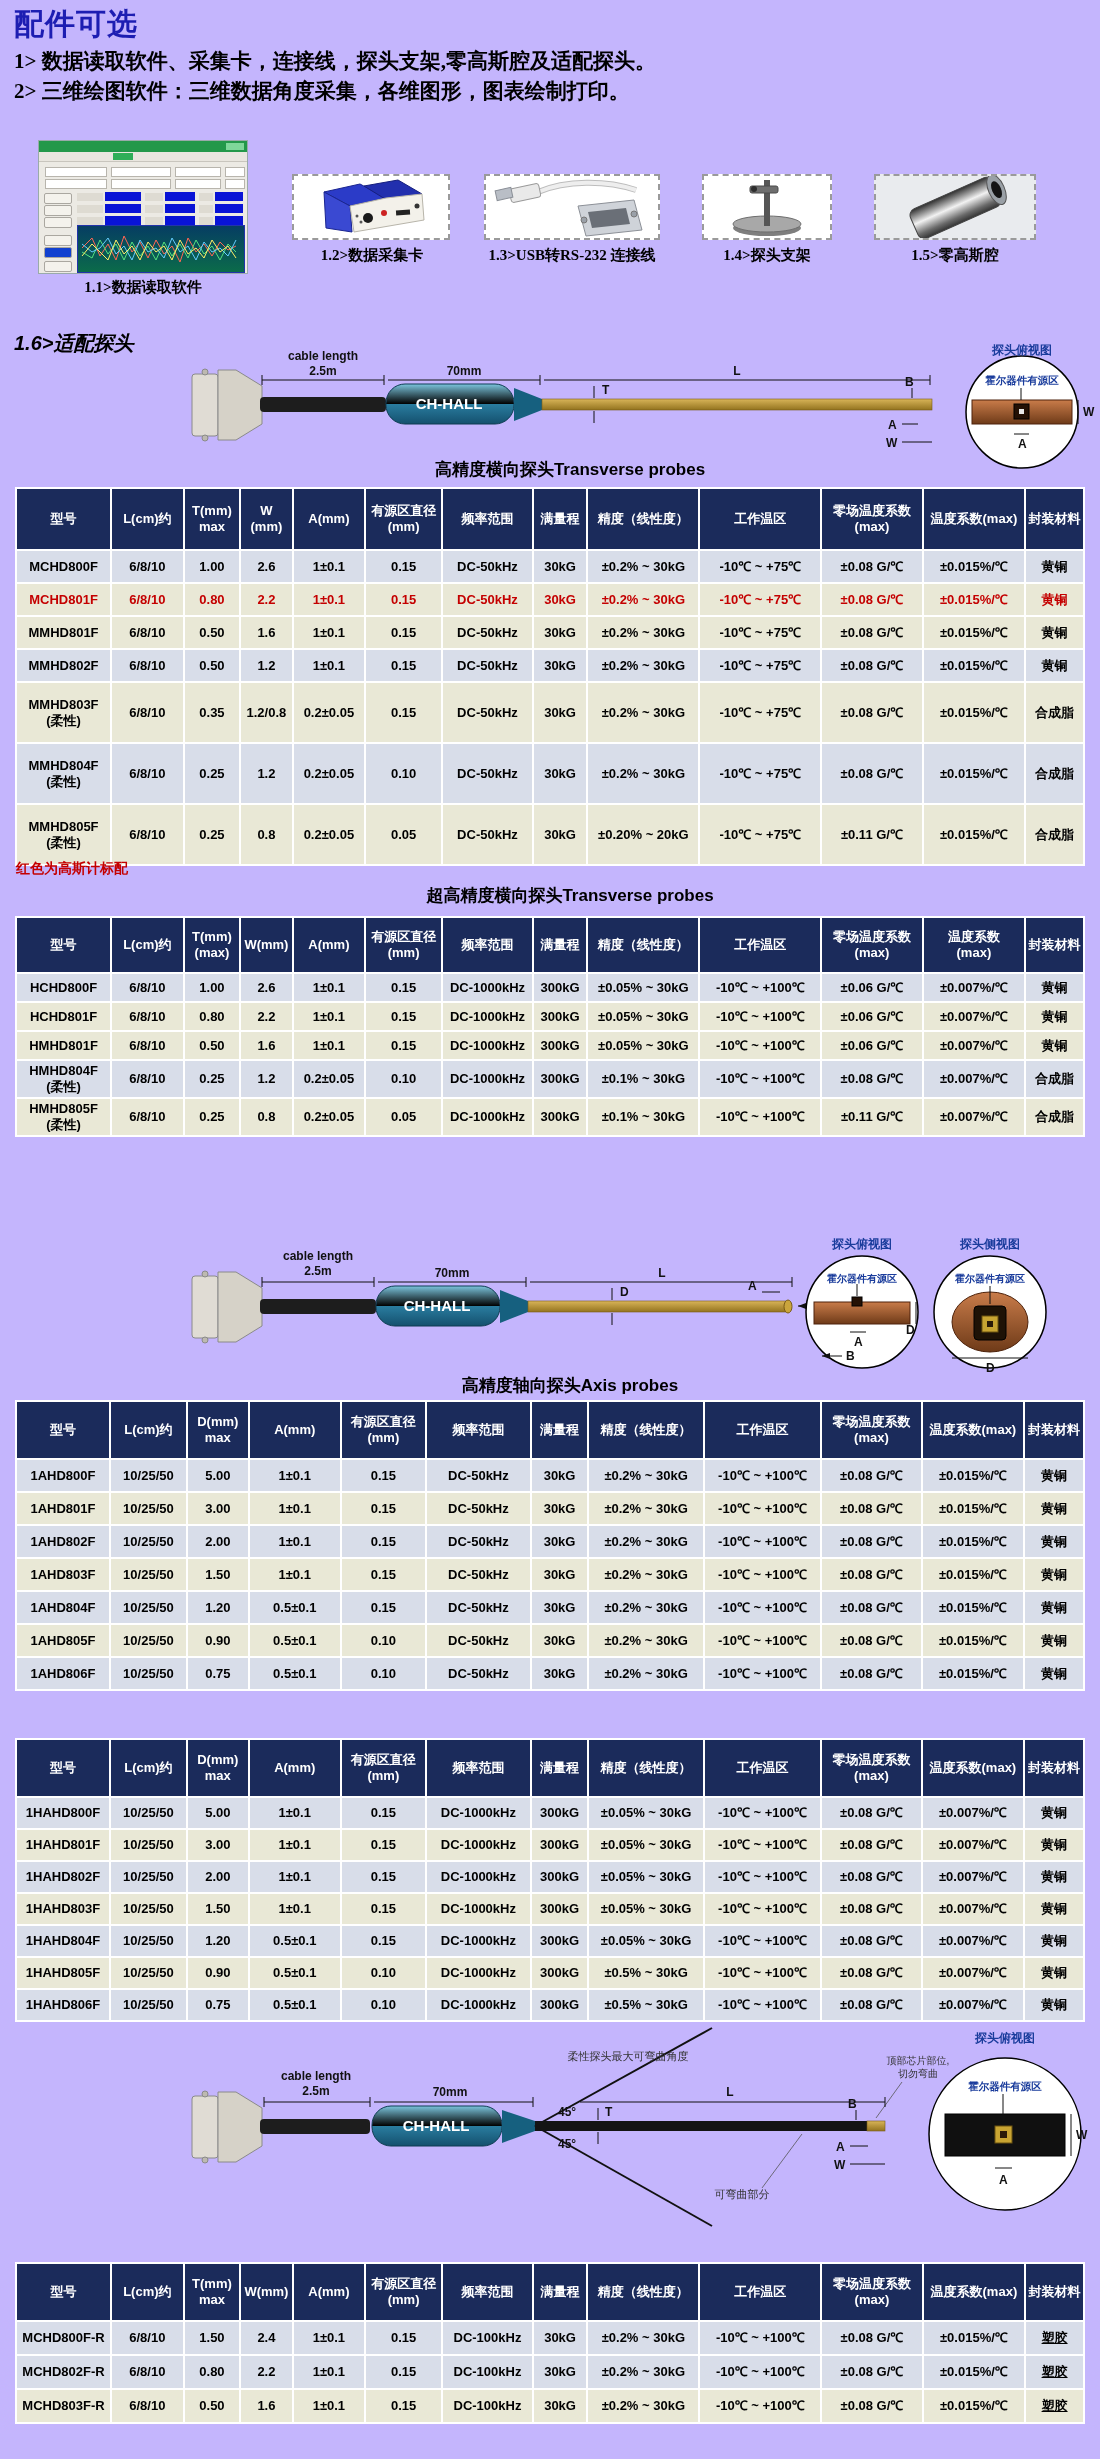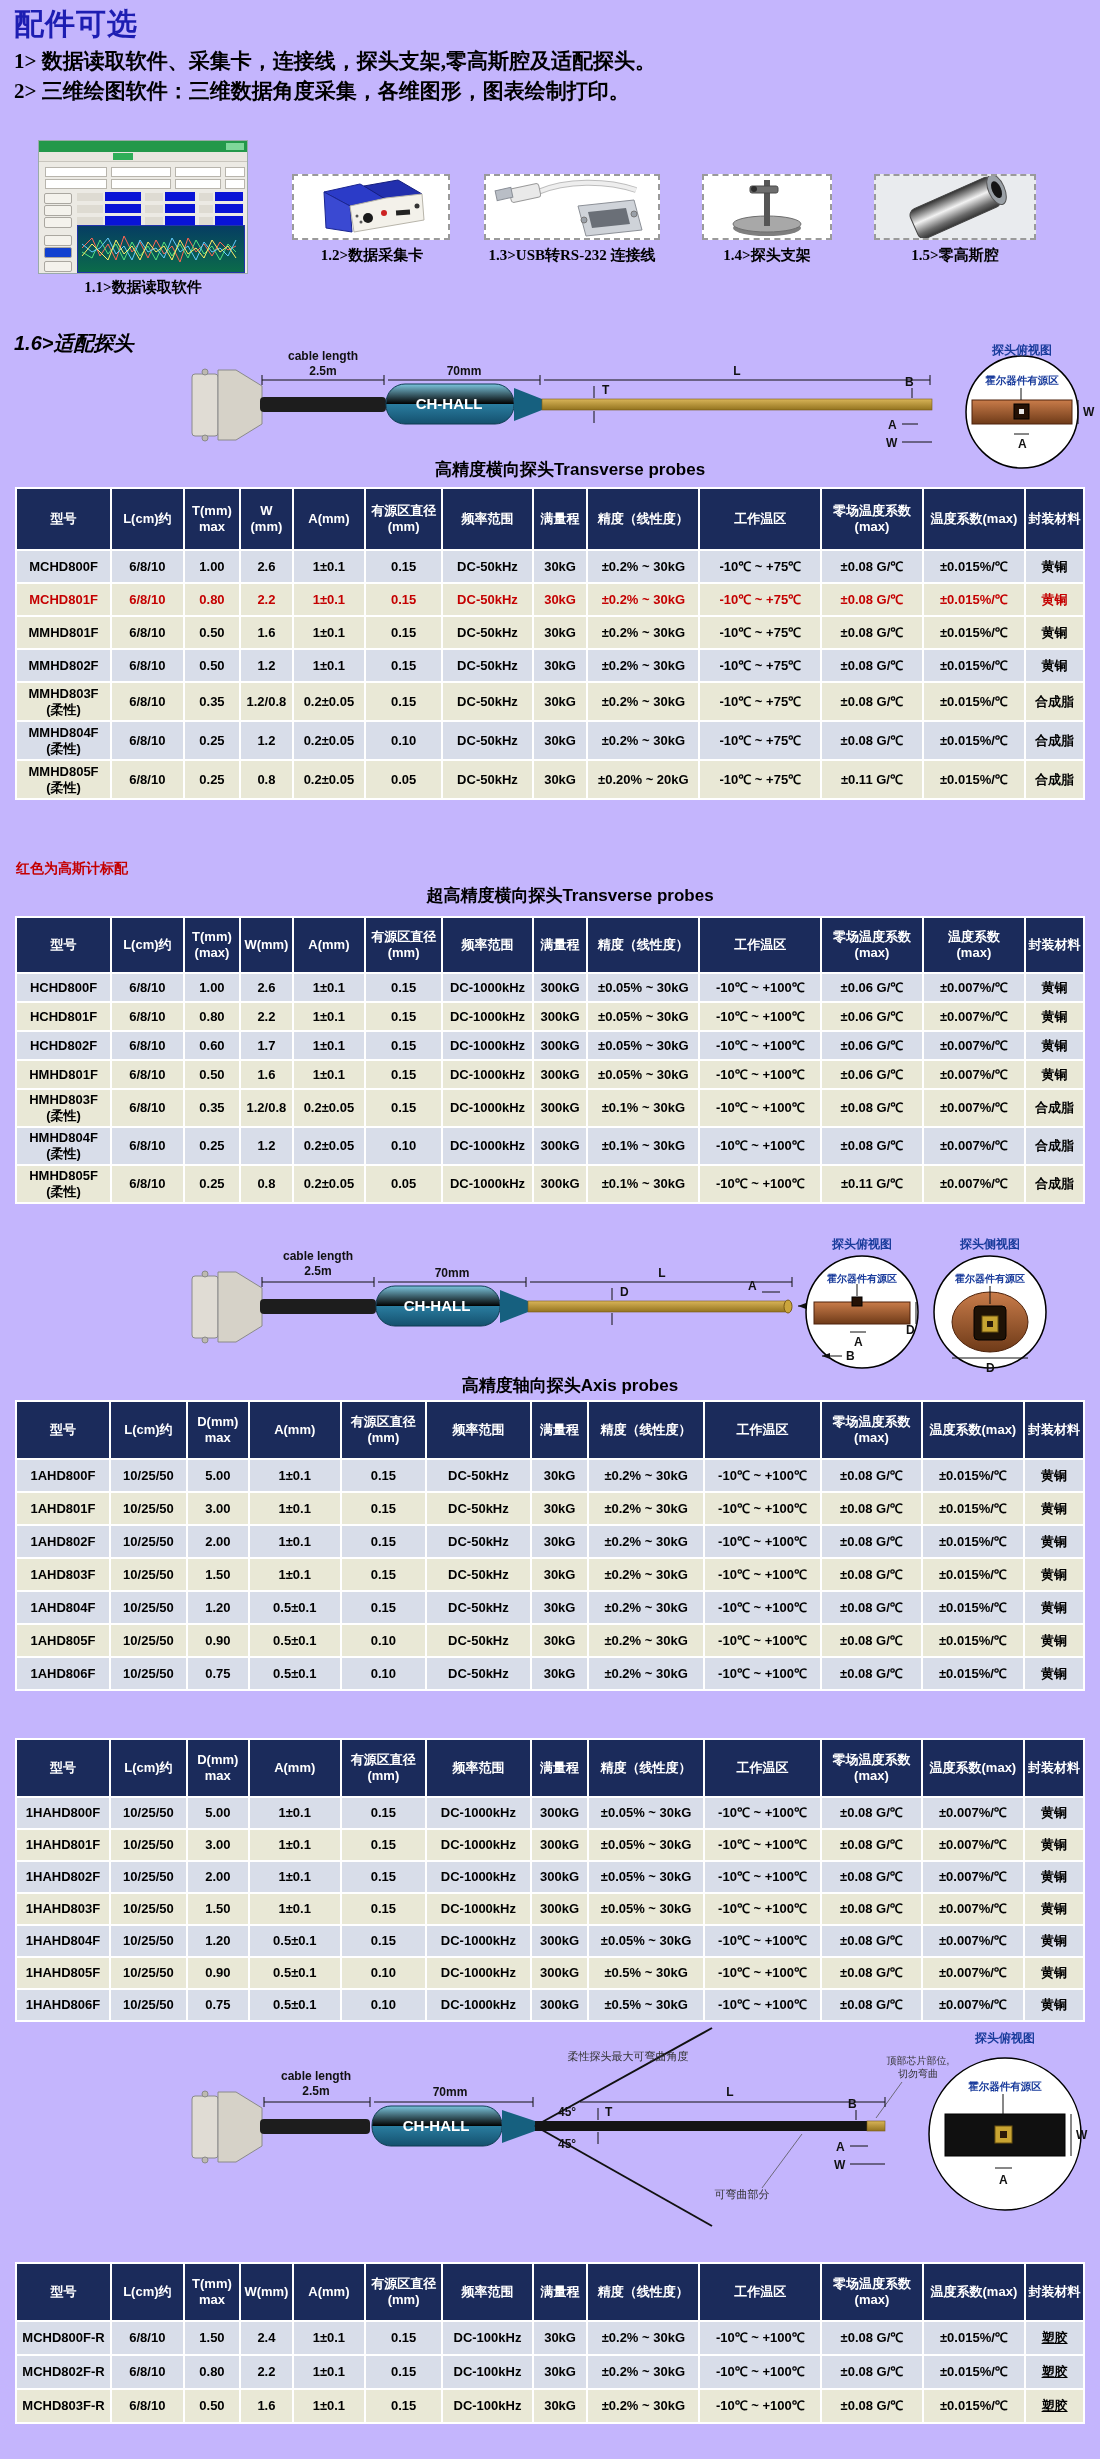--- a/index.html
+++ b/index.html
@@ -17,21 +17,21 @@
   .tbl-wrap{left:15px;width:1070px;}
   table.tbl{width:100%;border-collapse:collapse;table-layout:fixed;}
   table.tbl th{background:#1b2b5b;color:#fff;font-size:13px;font-weight:bold;
     border:2px solid #fff;white-space:pre-line;line-height:1.25;padding:2px 1px;vertical-align:middle;}
   table.tbl td{font-size:13px;font-weight:bold;text-align:center;border:2px solid #fff;
     white-space:pre-line;line-height:1.2;padding:1px 2px;vertical-align:middle;}
   table.tbl tr.odd td{background:#d8dde9;}
   table.tbl tr.even td{background:#e9e8d6;}
   table.tbl tr.red td{color:#c40000;}
   table.t4 td:last-child{text-decoration:underline;}
-  .t0 thead tr{height:62px}.t0 tbody tr{height:33px}.t0 tbody tr.tall{height:39px}
+  .t0 thead tr{height:62px}.t0 tbody tr{height:33px}.t0 tbody tr.tall{height:61px}
   .t1 thead tr{height:56px}.t1 tbody tr{height:29px}.t1 tbody tr.tall{height:38px}
   .t2 thead tr{height:58px}.t2 tbody tr{height:33px}
   .t3 thead tr{height:58px}.t3 tbody tr{height:32px}
   .t4 thead tr{height:58px}.t4 tbody tr{height:34px}
   
   .soft-win{left:38px;top:140px;width:210px;height:134px;background:#eceae4;border:1px solid #9aa;box-sizing:border-box;}
   .soft-titlebar{position:absolute;left:0;top:0;width:100%;height:11px;background:#23984a;}
   .soft-titlebar:after{content:"";position:absolute;right:3px;top:2px;width:18px;height:7px;background:#7fd79a;}
   .soft-menubar{position:absolute;left:0;top:11px;width:100%;height:9px;background:#e9e6df;border-bottom:1px solid #c8c5bd;}
   .soft-menutab{position:absolute;left:74px;top:12px;width:20px;height:7px;background:#2fae58;}
@@ -443,65 +443,34 @@
             <td>1±0.1</td>
             <td>0.15</td>
             <td>DC-1000kHz</td>
             <td>300kG</td>
             <td>±0.05% ~ 30kG</td>
             <td>-10℃ ~ +100℃</td>
             <td>±0.06 G/℃</td>
             <td>±0.007%/℃</td>
             <td>黄铜</td>
           </tr>
-          <tr class="odd">
-            <td>HCHD802F</td>
-            <td>6/8/10</td>
-            <td>0.60</td>
-            <td>1.7</td>
-            <td>1±0.1</td>
-            <td>0.15</td>
-            <td>DC-1000kHz</td>
-            <td>300kG</td>
-            <td>±0.05% ~ 30kG</td>
-            <td>-10℃ ~ +100℃</td>
-            <td>±0.06 G/℃</td>
-            <td>±0.007%/℃</td>
-            <td>黄铜</td>
-          </tr>
           <tr class="even">
             <td>HMHD801F</td>
             <td>6/8/10</td>
             <td>0.50</td>
             <td>1.6</td>
             <td>1±0.1</td>
             <td>0.15</td>
             <td>DC-1000kHz</td>
             <td>300kG</td>
             <td>±0.05% ~ 30kG</td>
             <td>-10℃ ~ +100℃</td>
             <td>±0.06 G/℃</td>
             <td>±0.007%/℃</td>
             <td>黄铜</td>
-          </tr>
-          <tr class="even tall">
-            <td>HMHD803F
-(柔性)</td>
-            <td>6/8/10</td>
-            <td>0.35</td>
-            <td>1.2/0.8</td>
-            <td>0.2±0.05</td>
-            <td>0.15</td>
-            <td>DC-1000kHz</td>
-            <td>300kG</td>
-            <td>±0.1% ~ 30kG</td>
-            <td>-10℃ ~ +100℃</td>
-            <td>±0.08 G/℃</td>
-            <td>±0.007%/℃</td>
-            <td>合成脂</td>
           </tr>
           <tr class="odd tall">
             <td>HMHD804F
 (柔性)</td>
             <td>6/8/10</td>
             <td>0.25</td>
             <td>1.2</td>
             <td>0.2±0.05</td>
             <td>0.10</td>
             <td>DC-1000kHz</td>

